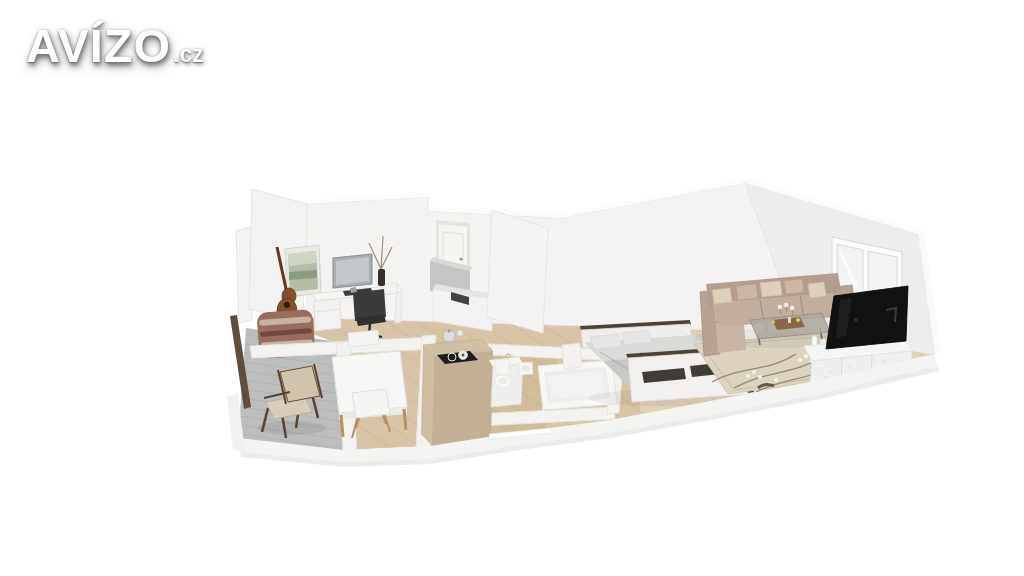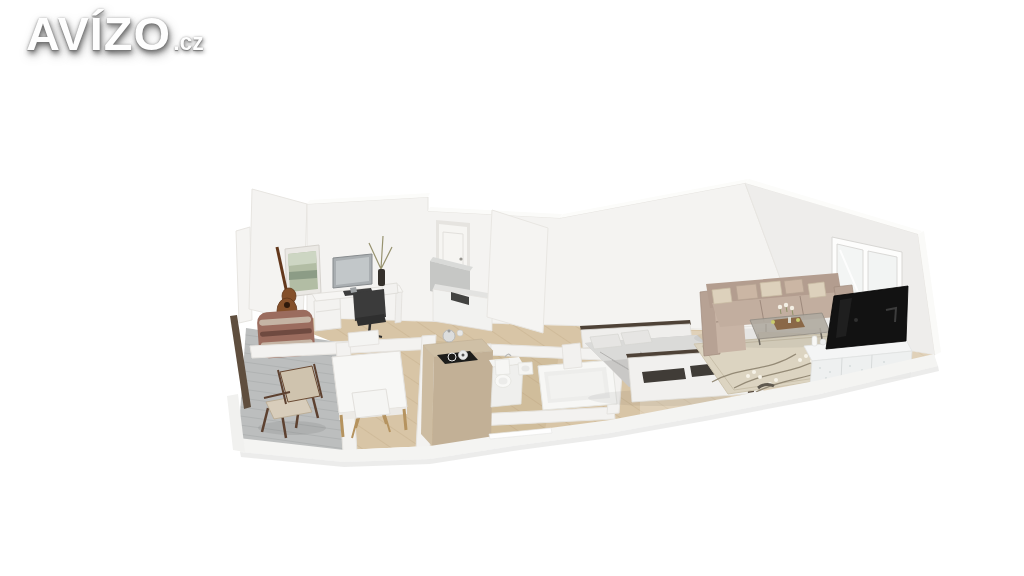--- a/index.html
+++ b/index.html
@@ -1,19 +1,19 @@
 <!DOCTYPE html>
 <html><head>
 <meta charset="utf-8">
 <title>Render</title>
 <style>
   html,body{margin:0;padding:0;background:#fff;}
   .stage{position:relative;width:1024px;height:576px;background:#ffffff;overflow:hidden;
          font-family:"Liberation Sans", sans-serif;}
-  .logo{position:absolute;left:26px;top:6px;white-space:nowrap;}
+  .logo{position:absolute;left:26px;top:18px;white-space:nowrap;}
   .brand{font-weight:bold;font-size:47px;letter-spacing:1px;color:#fefefe;
          text-shadow:0 1px 1px rgba(120,120,120,.95),1px 3px 5px rgba(70,70,70,.75),2px 5px 10px rgba(90,90,90,.5),0 0 2px rgba(150,150,150,.6);}
   .tld{font-weight:bold;font-size:23px;color:#fefefe;margin-left:2px;
        text-shadow:0 1px 1px rgba(120,120,120,.95),1px 2px 4px rgba(70,70,70,.75),0 0 2px rgba(150,150,150,.6);}
   svg{position:absolute;left:0;top:0;}
   .wallstroke{stroke:#e7e5e1;stroke-width:1;}
   .iw{fill:#f3f2f0;stroke:#e6e4e0;stroke-width:1;}
 </style>
 </head>
 <body>

